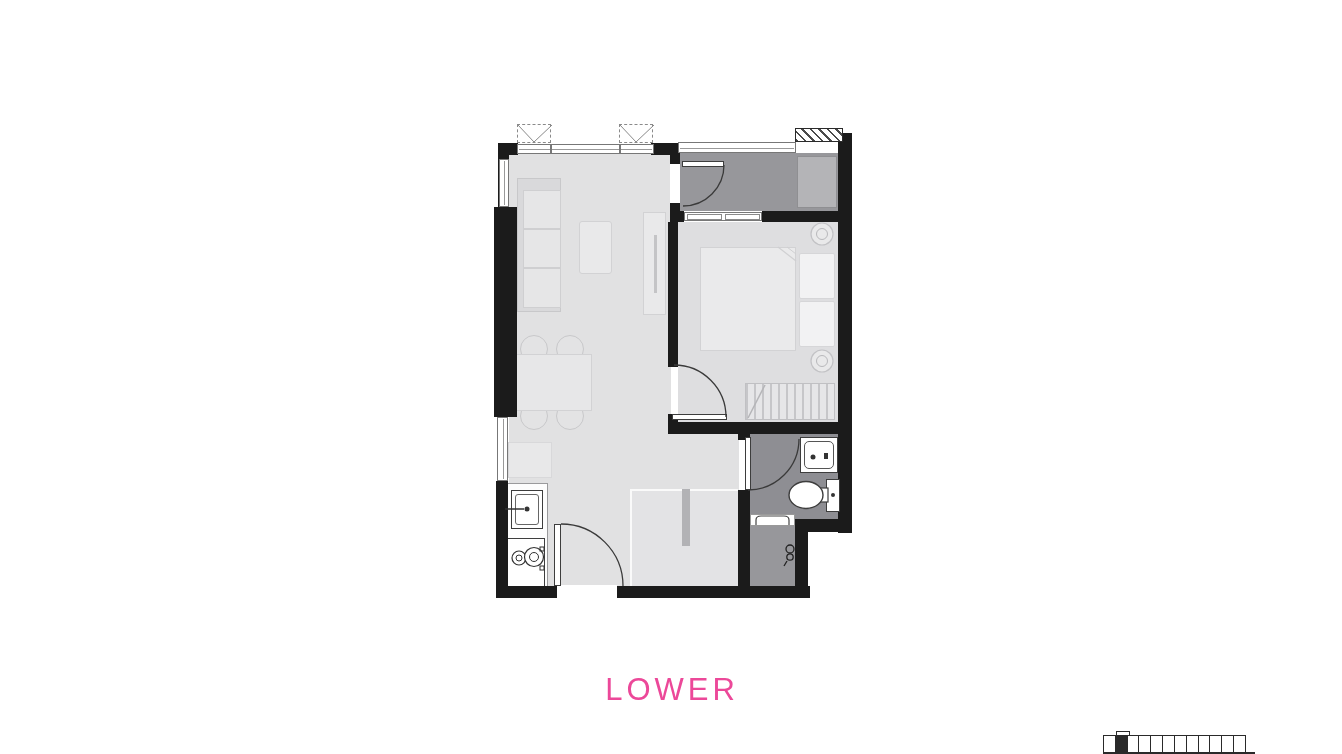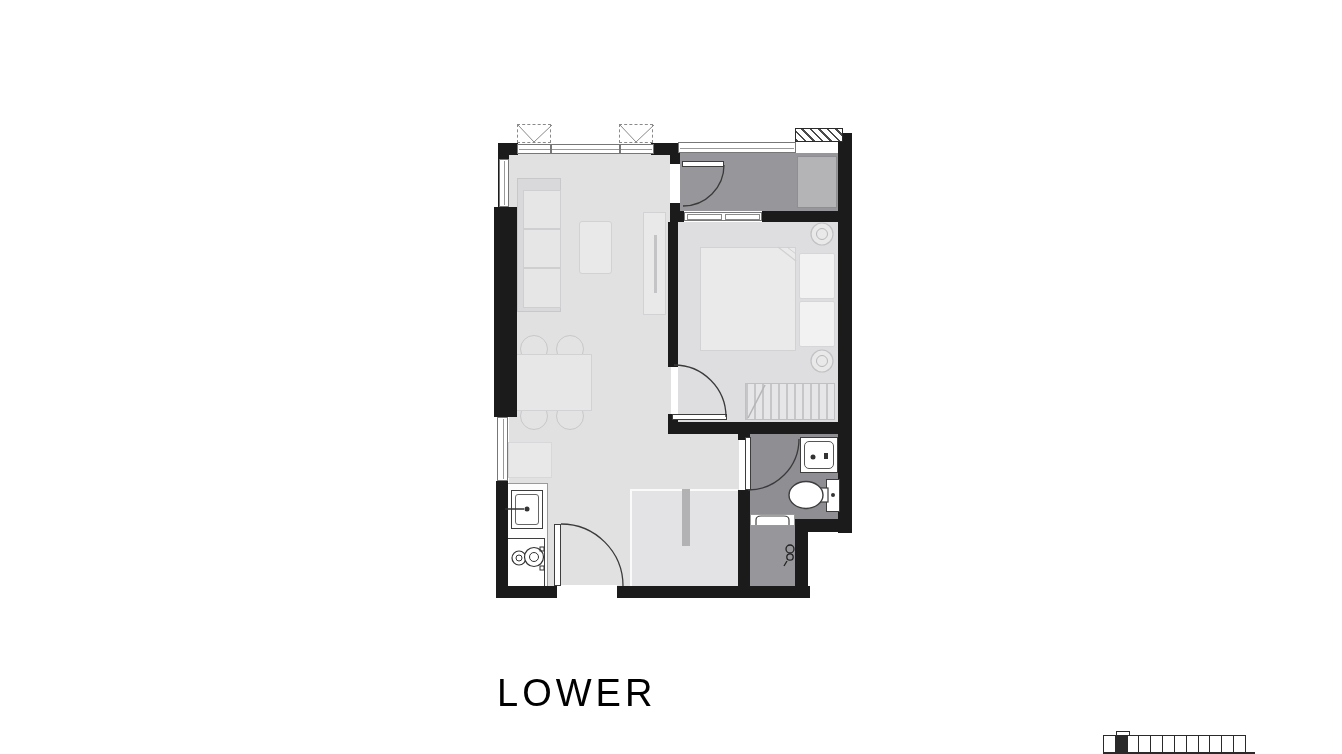--- a/index.html
+++ b/index.html
@@ -38,21 +38,21 @@
   .stripes{
     background:repeating-linear-gradient(90deg,#c6c6c9 0 2px,#e6e6e8 2px 8px);
     border:1px solid #c0c0c3;
   }
   .stairs{background:#e3e3e5;border-top:2px solid #fafafa;border-left:2px solid #fafafa;}
   .stair-stripe{background:#b2b2b5;}
   .wardrobe-foyer{background:#b4b4b7;border:1px solid #8f8f92;}
   .tv-line{background:#c4c4c6;}
   
   .plan-title{
-    text-align:left;font-size:38px;letter-spacing:4px;color:#000000;font-weight:400;
+    text-align:center;font-size:31px;letter-spacing:4px;color:#ec4899;font-weight:400;
   }
   
   .key-plan{border:1.5px solid #2a2a2a;background:#fff;display:flex;}
   .kp-cell{flex:1;border-right:1px solid #2a2a2a;background:#fff;}
   .kp-cell:last-child{border-right:none;}
   .kp-cell.hl{background:#2a2a2a;}
   .kp-notch{background:#fff;border:1px solid #2a2a2a;border-bottom:none;}
   svg{position:absolute;left:0;top:0;pointer-events:none;}
 </style>
 </head>

